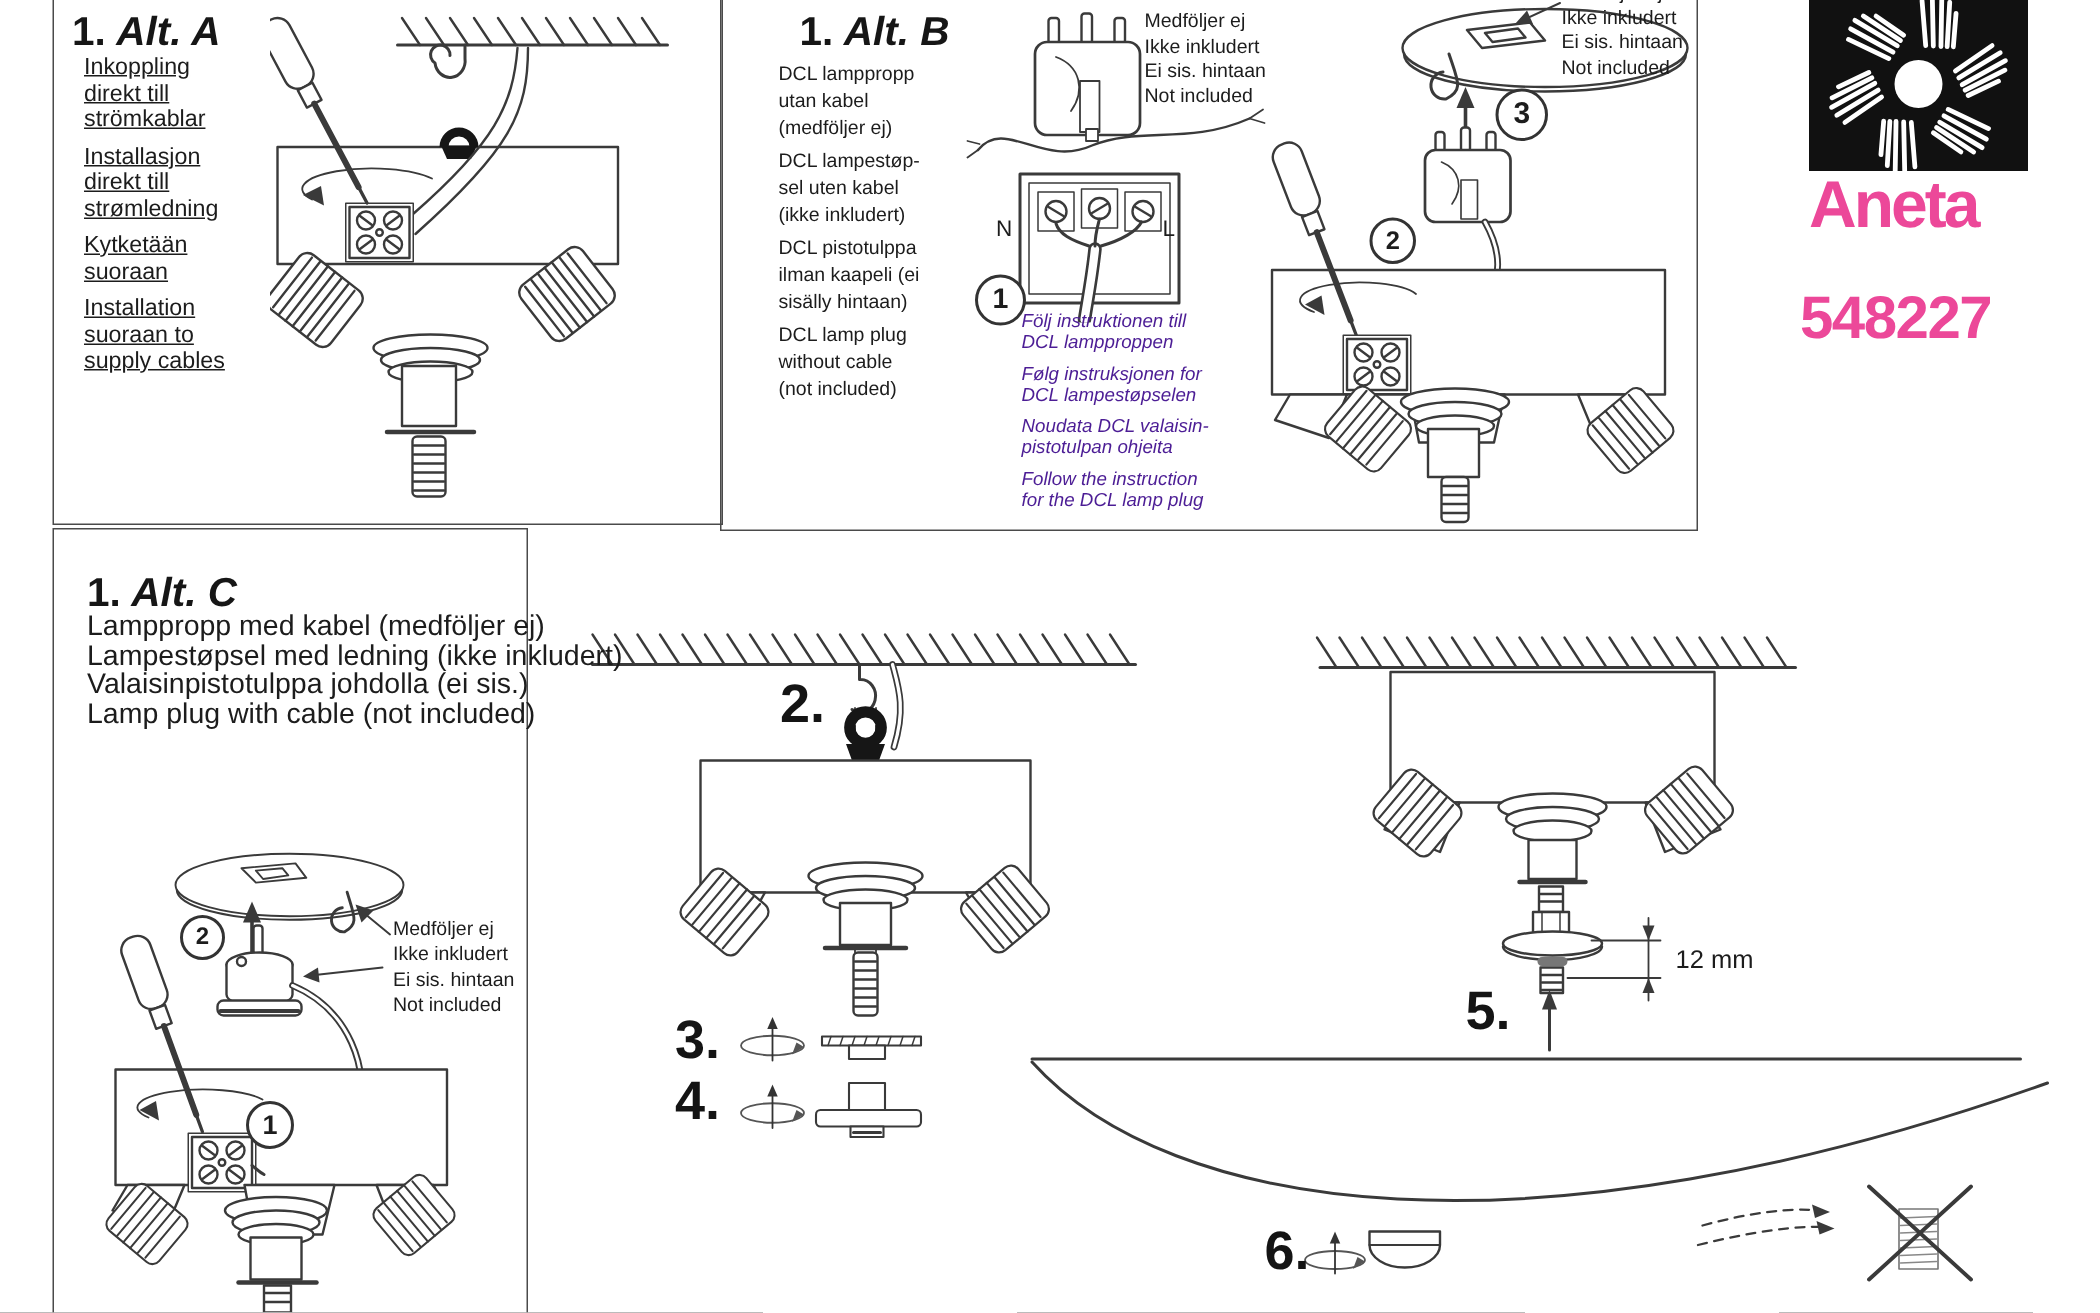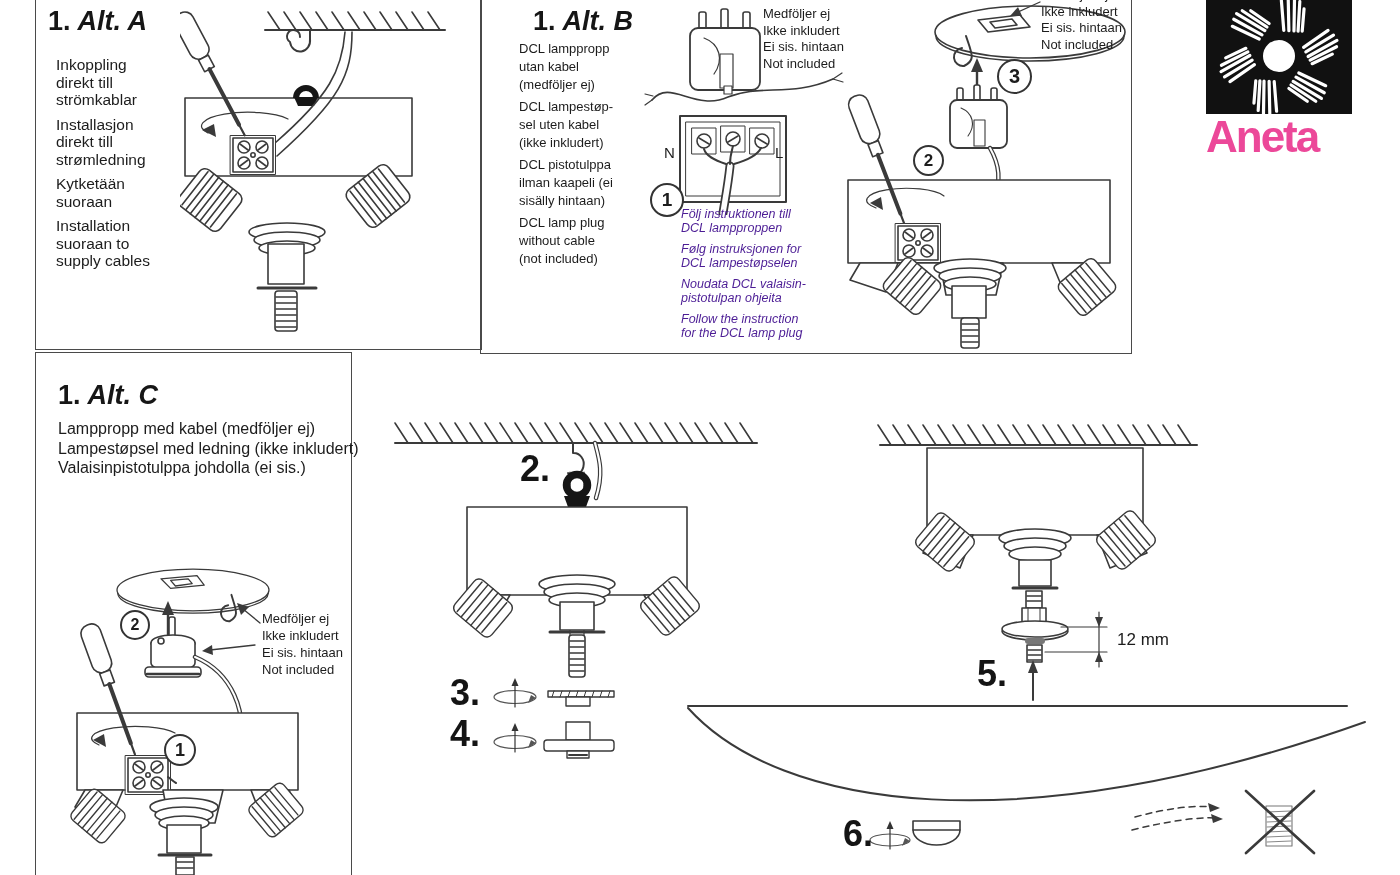--- a/index.html
+++ b/index.html
@@ -28,21 +28,21 @@
 
 <div class="sheet">
 
   <div class="border" style="left:35px;top:-10px;width:445px;height:358px;border:1.6px solid #4a4a4a;"></div>
   <div class="border" style="left:480px;top:-10px;width:650px;height:362px;border:1.6px solid #4a4a4a;"></div>
   <div class="border" style="left:35px;top:352px;width:315px;height:530px;border:1.6px solid #4a4a4a;"></div>
 
   <div class="ptitle" style="left:48px;top:6px;">
     <span class="tnum">1.</span><span class="tvar">Alt. A</span>
   </div>
-  <div class="txt s15" style="left:56px;top:56px;">
+  <div class="txt s15" style="left:56px;top:36px;text-decoration:underline;">
     <div class="grp">
       <div>Inkoppling</div>
       <div>direkt till</div>
       <div>strömkablar</div>
     </div>
     <div class="grp">
       <div>Installasjon</div>
       <div>direkt till</div>
       <div>strømledning</div>
     </div>
@@ -380,28 +380,30 @@
             <line x1="-6" y1="-58" x2="3" y2="-27"></line>
           <line x1="0" y1="-60" x2="8" y2="-28"></line>
             <line x1="6" y1="-58" x2="12" y2="-29"></line>
           <line x1="12" y1="-52" x2="16" y2="-30"></line>
         </g>
         <circle cx="0" cy="0" r="16" fill="#ffffff" stroke="none"></circle>
       </g>
     </g>
   </svg>
   <div class="brand" style="left:1206px;top:112px;width:146px;font-size:44px;letter-spacing:-2px;">Aneta</div>
+  <div class="brand" style="left:1200px;top:190px;width:158px;font-size:40px;letter-spacing:-1px;">548227</div>
 
   <div class="ptitle" style="left:58px;top:380px;">
     <span class="tnum">1.</span><span class="tvar">Alt. C</span>
   </div>
-  <div class="txt" style="left:58px;top:419px;font-size:16px;line-height:19.5px;">
+  <div class="txt" style="left:58px;top:408px;font-size:19px;line-height:19.5px;">
     <div>Lamppropp med kabel (medföljer ej)</div>
     <div>Lampestøpsel med ledning (ikke inkludert)</div>
     <div>Valaisinpistotulppa johdolla (ei sis.)</div>
+    <div>Lamp plug with cable (not included)</div>
   </div>
   <div class="circ" style="left:120px;top:610px;width:26px;height:26px;font-size:16px;">2</div>
   <div class="txt s13b" style="left:262px;top:610px;">
     <div>Medföljer ej</div>
     <div>Ikke inkludert</div>
     <div>Ei sis. hintaan</div>
     <div>Not included</div>
   </div>
   <div class="circ" style="left:164px;top:734px;width:28px;height:28px;font-size:18px;">1</div>
 

